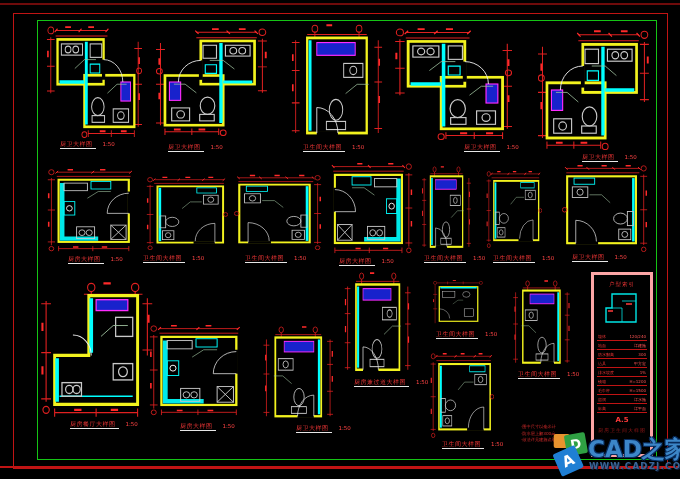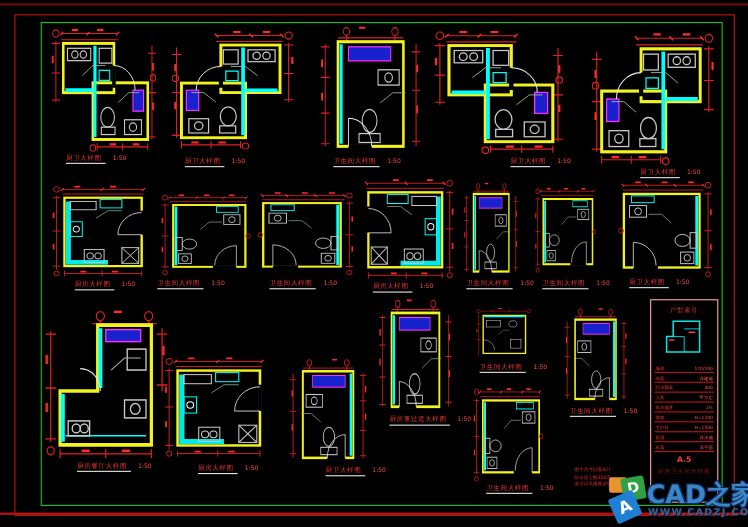--- a/index.html
+++ b/index.html
@@ -30,21 +30,21 @@
   .c5{stroke:#00e8e8;fill:none;stroke-width:5;}
   .g{stroke:#c9c9c9;fill:none;stroke-width:1;}
   .wh{stroke:#eeeeee;fill:none;stroke-width:.8;}
   .wh2{stroke:#ffffff;fill:none;stroke-width:1;}
   .k{stroke:#000000;fill:none;stroke-width:3.4;}
   .b{fill:#1822cc;stroke:#ff2bff;stroke-width:1;}
   .l{stroke:#9dbf9d;fill:none;stroke-width:.7;}
 
   
   .tblock{position:absolute;left:591px;top:272px;width:62px;height:185px;
-          border:1px solid #fca5a5;box-sizing:border-box;color:#e83434;}
+          border:3px solid #fca5a5;box-sizing:border-box;color:#e83434;}
   .tb-header{font-size:5.5px;text-align:center;margin-top:6px;letter-spacing:1px;}
   .keyplan{display:block;margin:4px auto 2px auto;}
   .tb-rows{margin:4px 3px 0 3px;}
   .tb-row{display:flex;justify-content:space-between;font-size:4px;line-height:1;
           border-bottom:.8px solid #c01414;padding:2.5px 1px 1.5px 1px;}
   .tb-row .num{color:#ff5555;}
   .tb-sheet{font-size:7px;font-weight:bold;text-align:center;margin-top:3px;color:#ff3b3b;}
   .tb-footer{font-size:5px;text-align:center;margin-top:3px;color:#8d1616;letter-spacing:1px;}
 
   

